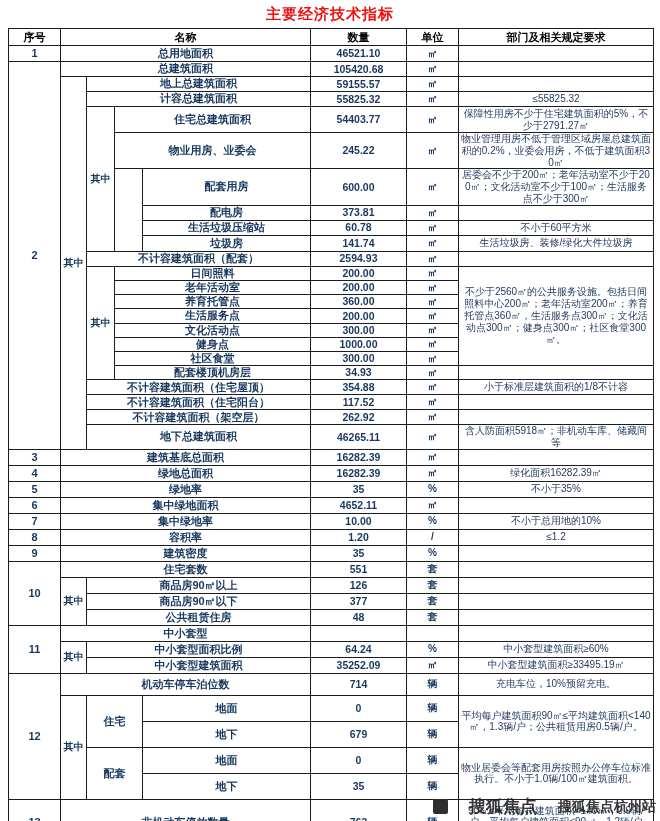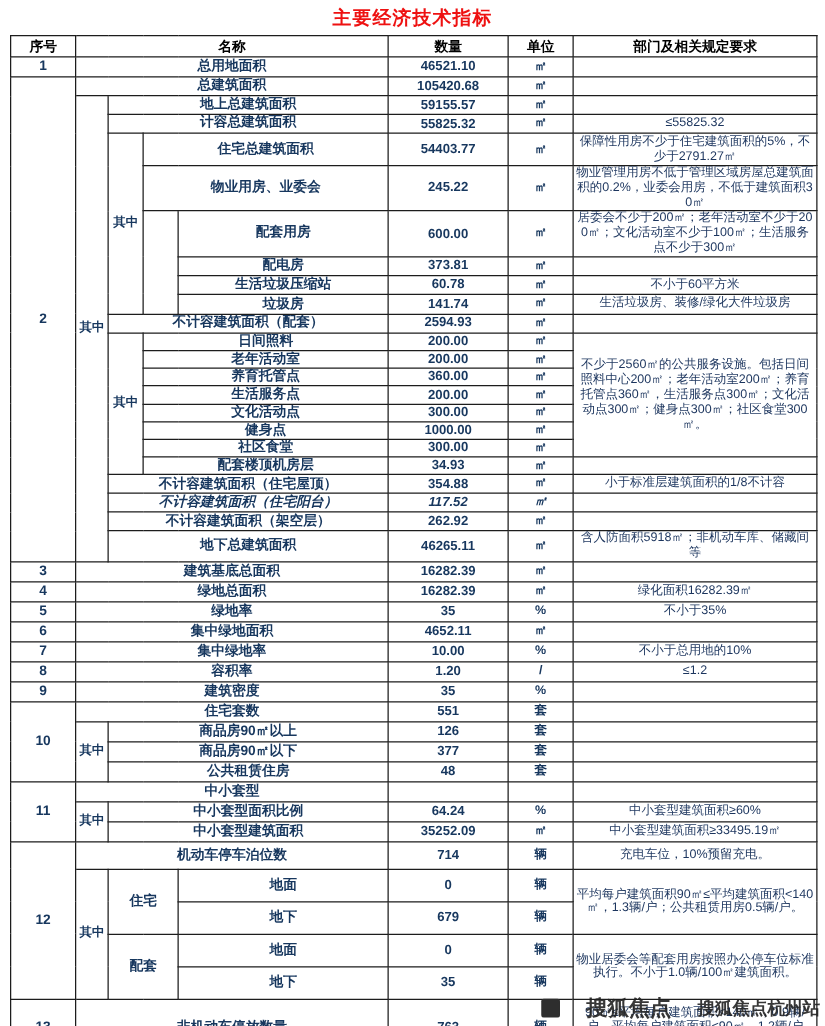--- a/index.html
+++ b/index.html
@@ -185,21 +185,21 @@
           <td class="q">34.93</td>
           <td class="u">㎡</td>
           <td class="r"></td>
         </tr>
         <tr style="height: 15px;">
           <td colspan="3" class="nm">不计容建筑面积（住宅屋顶）</td>
           <td class="q">354.88</td>
           <td class="u">㎡</td>
           <td class="r">小于标准层建筑面积的1/8不计容</td>
         </tr>
-        <tr style="height: 15px; font-style: italic;">
+        <tr style="height: 15px;">
           <td colspan="3" class="nm">不计容建筑面积（住宅阳台）</td>
           <td class="q">117.52</td>
           <td class="u">㎡</td>
           <td class="r"></td>
         </tr>
         <tr style="height: 15px;">
           <td colspan="3" class="nm">不计容建筑面积（架空层）</td>
           <td class="q">262.92</td>
           <td class="u">㎡</td>
           <td class="r"></td>

